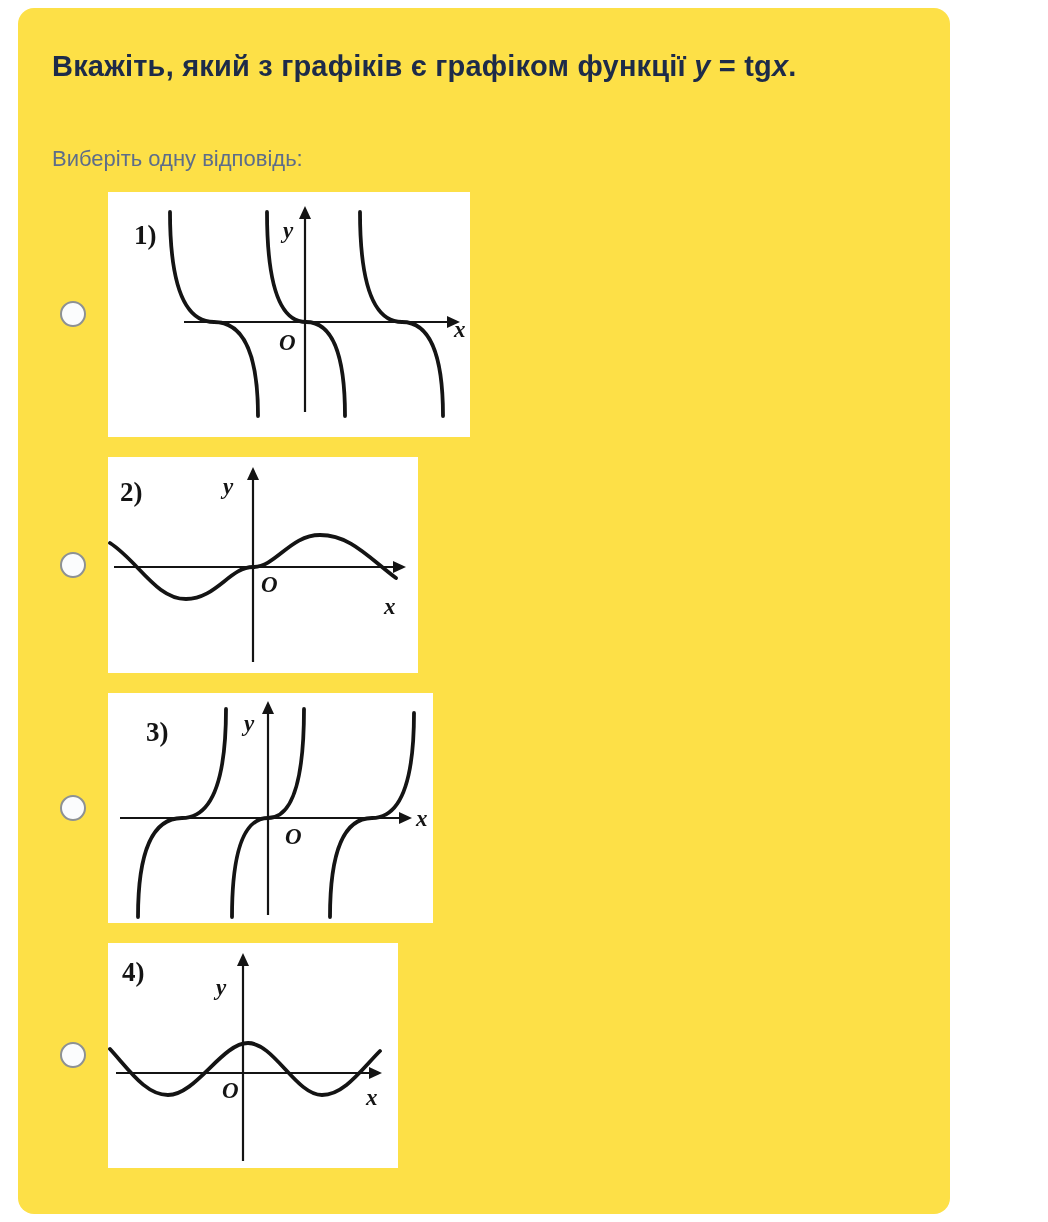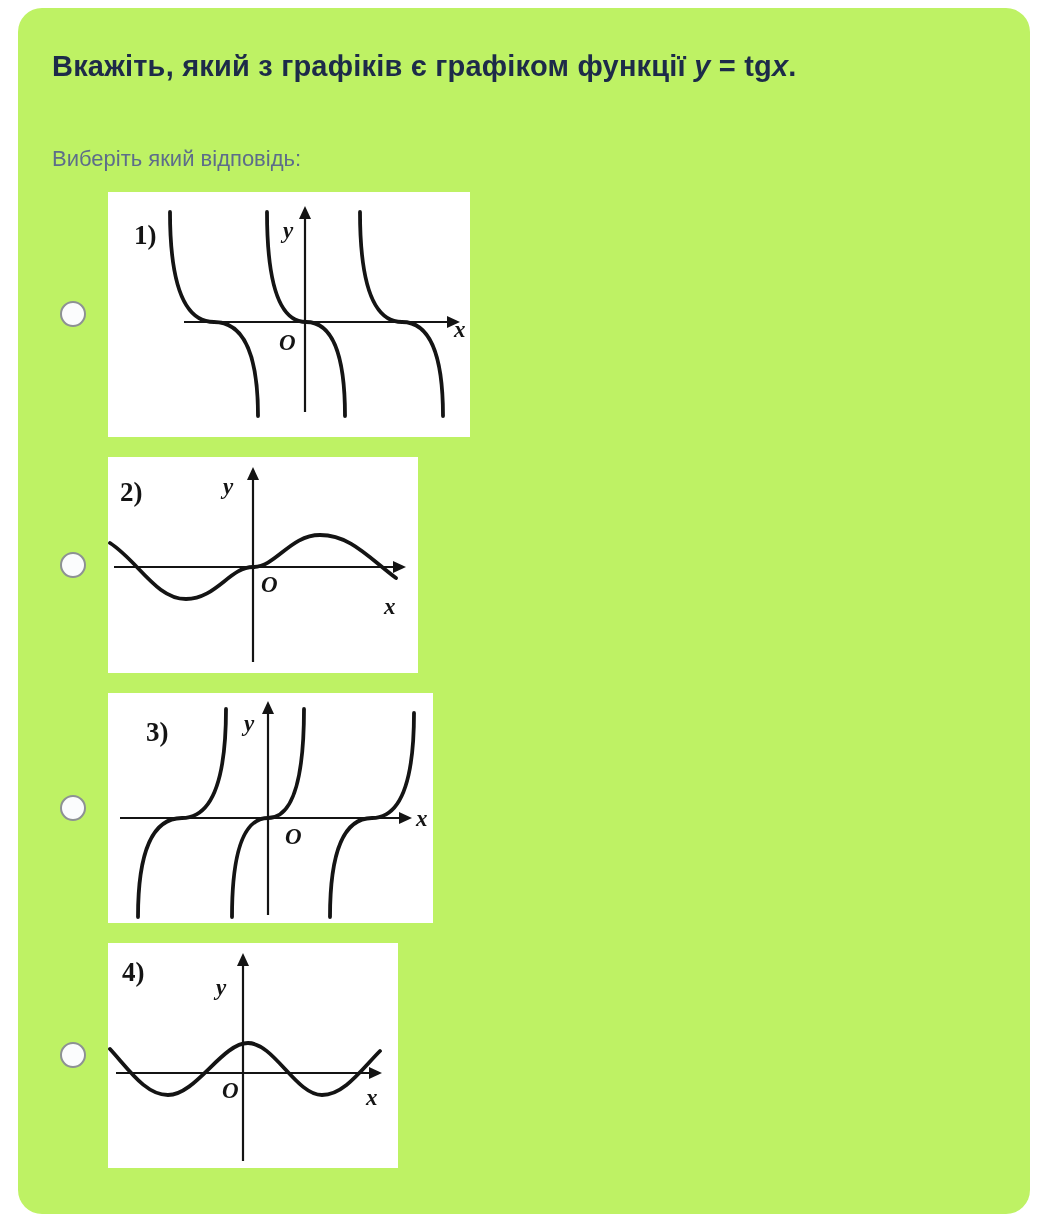--- a/index.html
+++ b/index.html
@@ -4,24 +4,24 @@
 <style>
   html,body { margin:0; padding:0; }
   body {
     width:1048px; height:1222px;
     background:#ffffff;
     font-family:"Liberation Sans", sans-serif;
     position:relative;
   }
   .panel {
     position:absolute; left:18px; top:8px;
-    width:1012px; height:1206px;
+    width:932px; height:1206px;
     box-sizing:border-box;
-    background:#bef264;
-    border-radius:24px;
+    background:#fde047;
+    border-radius:16px;
     padding-top:40px;
     overflow:hidden;
   }
   .title {
     margin:0 40px 0 34px;
     font-size:29px; font-weight:600;
     color:#1d2b49;
     letter-spacing:0.2px;
     line-height:1.3;
   }
@@ -49,21 +49,21 @@
   .num    { font-family:"Liberation Serif", serif; font-weight:700; font-size:27px; fill:#141414; }
   .glabel { font-family:"Liberation Serif", serif; font-style:italic; font-weight:600; font-size:23px; fill:#141414; }
 </style>
 </head>
 <body>
 
 <div class="panel">
 
   <h1 class="title"><span>Вкажіть, який з графіків є графіком функції </span><span class="var">y</span><span> = tg</span><span class="var">x</span><span>.</span></h1>
 
-  <div class="prompt">Виберіть який відповідь:</div>
+  <div class="prompt">Виберіть одну відповідь:</div>
 
   <div class="options">
 
     <div class="option">
       <span class="radio"></span>
       <div class="graph-card">
         <svg width="362" height="245" viewBox="0 0 362 245">
           <line class="axis" x1="76" y1="130" x2="342" y2="130"></line>
           <polygon class="arrow" points="352,130 339,124 339,136"></polygon>
           <line class="axis" x1="197" y1="220" x2="197" y2="24"></line>

